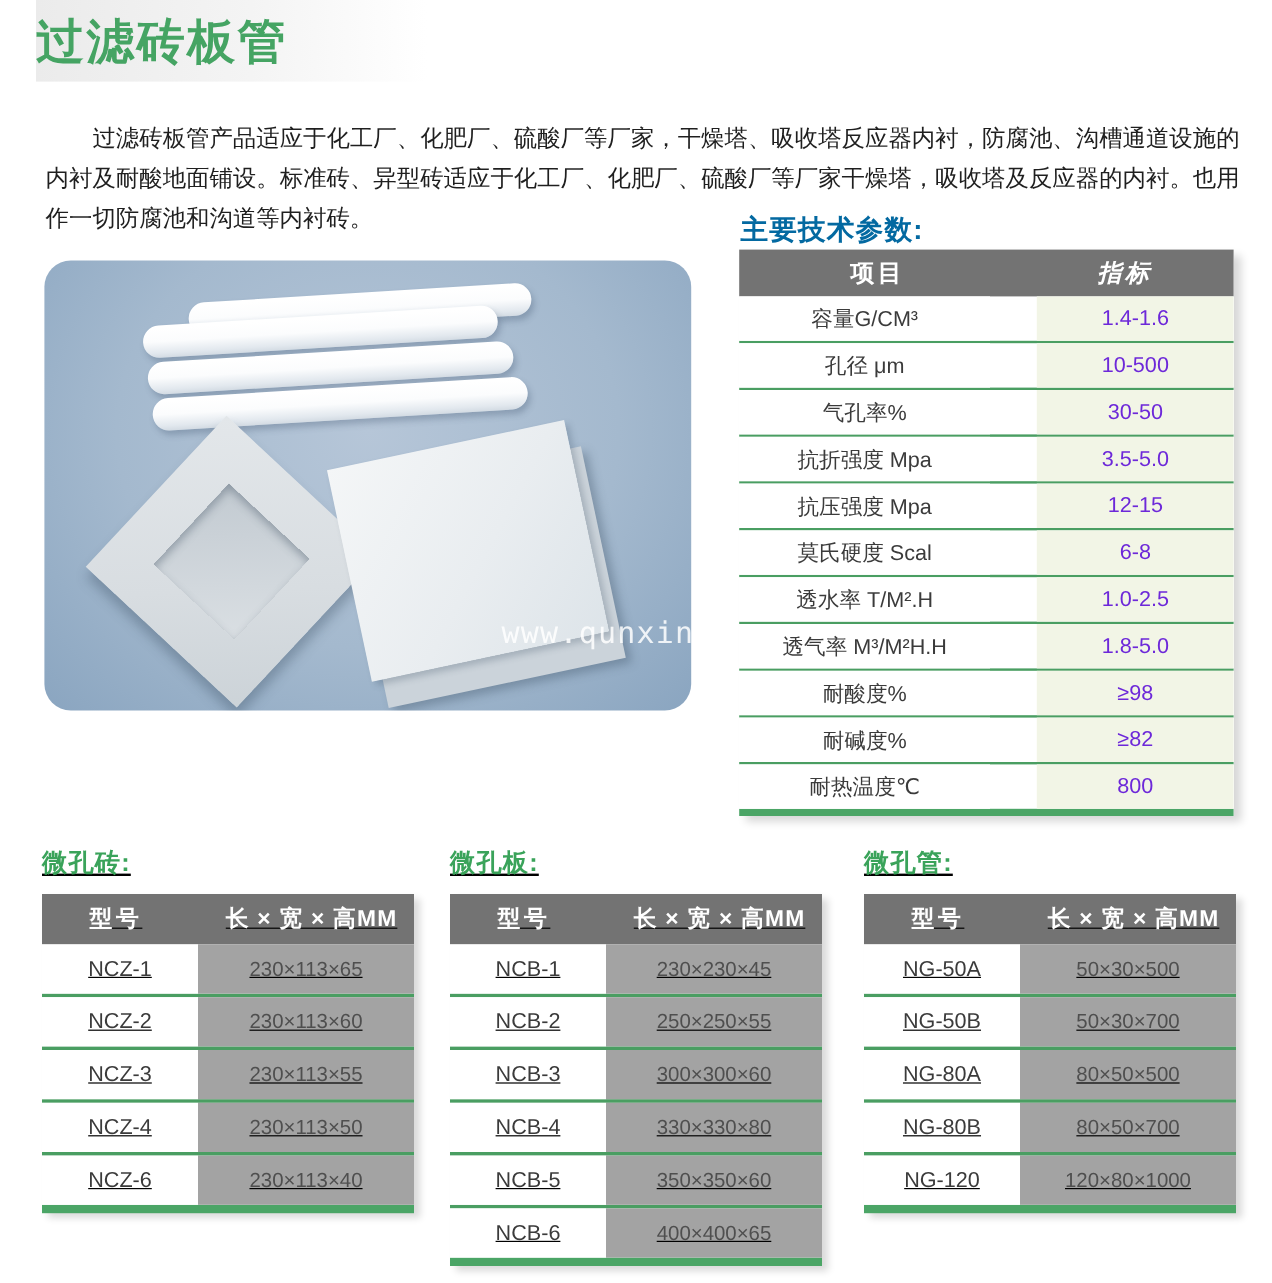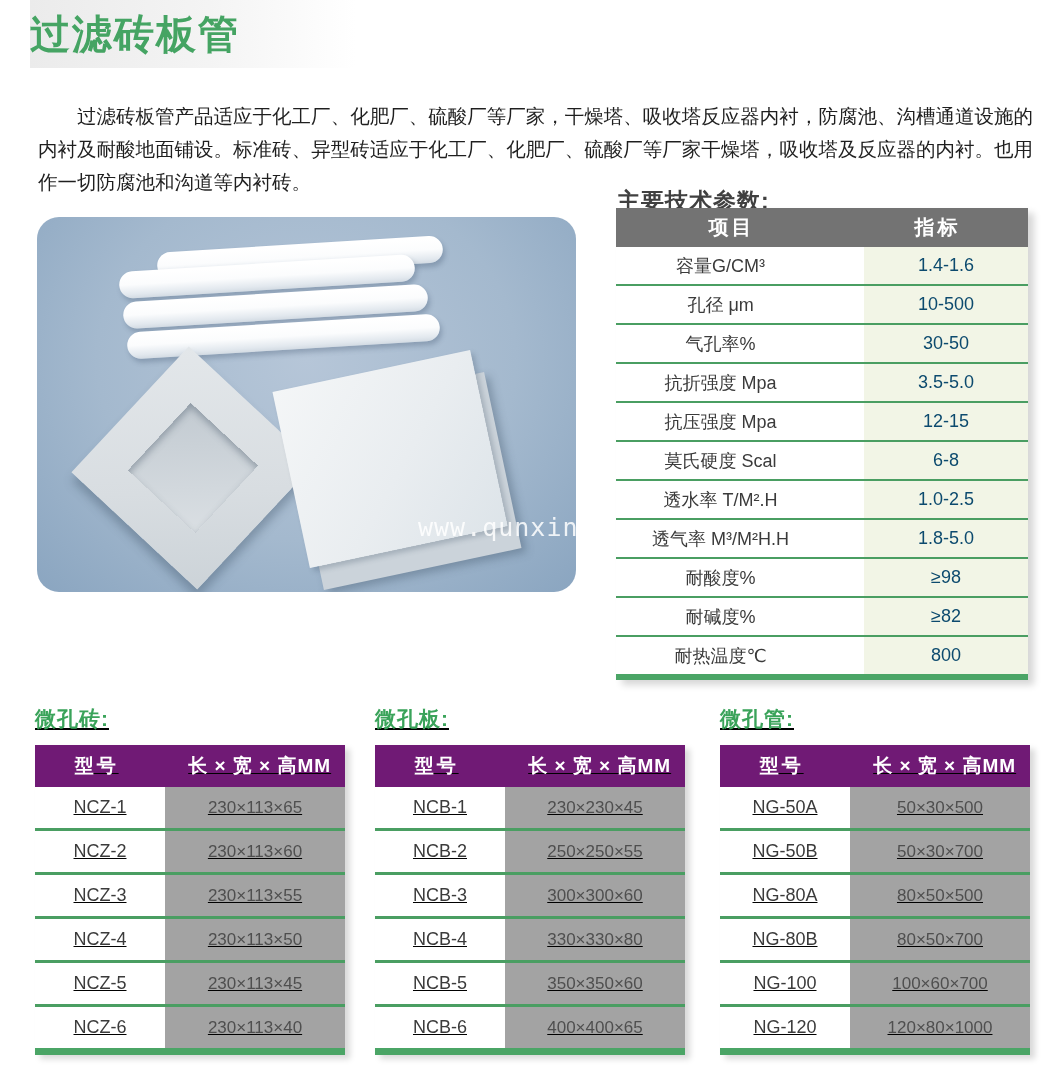--- a/index.html
+++ b/index.html
@@ -66,54 +66,54 @@
     box-shadow:3px 4px 5px rgba(55,75,95,0.25);
   }
   .watermark {
     position:absolute; left:381px; top:296px;
     font-family:"DejaVu Sans Mono","Liberation Mono",monospace;
     font-size:25px; color:rgba(255,255,255,0.85); letter-spacing:1px; white-space:nowrap;
   }
 
   
   .params-title {
-    position:absolute; left:617px; top:186px;
-    font-size:23px; font-weight:bold; color:#404040; letter-spacing:1px;
+    position:absolute; left:617px; top:176px;
+    font-size:23px; font-weight:bold; color:#0369a1; letter-spacing:1px;
   }
   .params-table {
     position:absolute; left:616px; top:208px; width:412px;
     box-shadow:6px 5px 7px rgba(0,0,0,0.16);
   }
   .params-table .hrow { display:flex; height:39px; background:#737373; }
   .params-table .hcell {
     display:flex; align-items:center; justify-content:center;
     color:#ffffff; font-weight:bold; font-size:20px; letter-spacing:3px;
   }
   .params-table .hcell.c1 { width:231px; }
-  .params-table .hcell.c2 { width:181px; }
+  .params-table .hcell.c2 { width:181px;font-style:italic; }
   .params-table .prow { display:flex; height:37px; }
   .params-table .prow + .prow { border-top:2px solid #4a9e62; }
   .params-table .pcell {
     display:flex; align-items:center; justify-content:center;
     font-size:18px; color:#3b3b3b;
   }
   .params-table .pcell.c1 { width:231px; background:#ffffff; }
-  .params-table .pcell.c2 { width:181px; background:#f2f5e6; color:#0c4a6e;margin-left:39px; }
+  .params-table .pcell.c2 { width:181px; background:#f2f5e6; color:#6d28d9;margin-left:39px; }
   .params-table .bottom-bar { height:6px; background:#4ba566; }
 
   
   .size-group { position:absolute; top:705px; width:310px;text-decoration:underline; }
   .size-group.g1 { left:35px; }
   .size-group.g2 { left:375px; }
   .size-group.g3 { left:720px; }
   .size-title {
     height:40px; font-size:21px; font-weight:bold; color:#3aa35a; letter-spacing:1px;
   }
   .size-table { width:310px; box-shadow:5px 4px 6px rgba(0,0,0,0.15); }
-  .size-table .hrow { display:flex; height:42px; background:#701a75;gap:16px; }
+  .size-table .hrow { display:flex; height:42px; background:#737373;gap:16px; }
   .size-table .hcell {
     display:flex; align-items:center; justify-content:center;
     color:#ffffff; font-weight:bold; font-size:19px; letter-spacing:1px;
   }
   .size-table .hcell.c1 { width:130px; letter-spacing:3px; }
   .size-table .hcell.c2 { width:180px; }
   .size-table .srow { display:flex; height:41px; }
   .size-table .srow + .srow { border-top:3px solid #4a9e62; }
   .size-table .scell {
     display:flex; align-items:center; justify-content:center;
@@ -216,24 +216,20 @@
     </div>
     <div class="srow">
       <div class="scell c1">NCZ-3</div>
       <div class="scell c2">230×113×55</div>
     </div>
     <div class="srow">
       <div class="scell c1">NCZ-4</div>
       <div class="scell c2">230×113×50</div>
     </div>
     <div class="srow">
-      <div class="scell c1">NCZ-5</div>
-      <div class="scell c2">230×113×45</div>
-    </div>
-    <div class="srow">
       <div class="scell c1">NCZ-6</div>
       <div class="scell c2">230×113×40</div>
     </div>
     <div class="bottom-bar"></div>
   </div>
 </div>
 
 <div class="size-group g2">
   <div class="size-title">微孔板:</div>
   <div class="size-table">
@@ -286,22 +282,18 @@
     </div>
     <div class="srow">
       <div class="scell c1">NG-80A</div>
       <div class="scell c2">80×50×500</div>
     </div>
     <div class="srow">
       <div class="scell c1">NG-80B</div>
       <div class="scell c2">80×50×700</div>
     </div>
     <div class="srow">
-      <div class="scell c1">NG-100</div>
-      <div class="scell c2">100×60×700</div>
-    </div>
-    <div class="srow">
       <div class="scell c1">NG-120</div>
       <div class="scell c2">120×80×1000</div>
     </div>
     <div class="bottom-bar"></div>
   </div>
 </div>
 
 </body></html>

